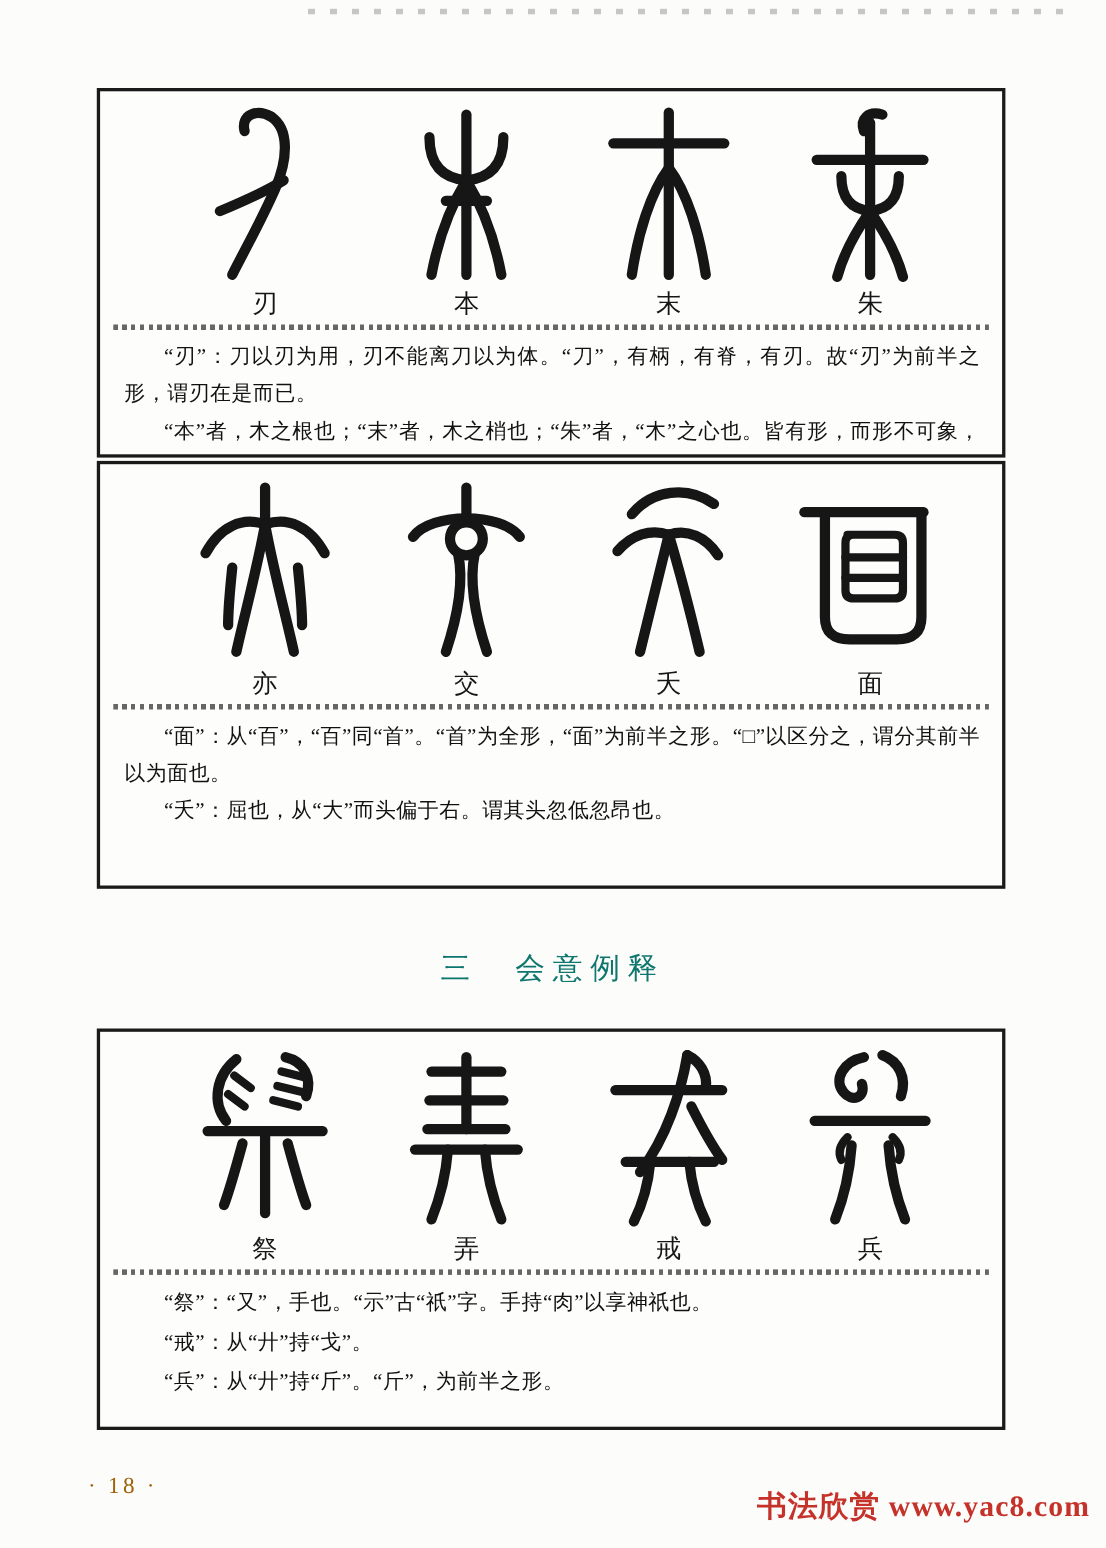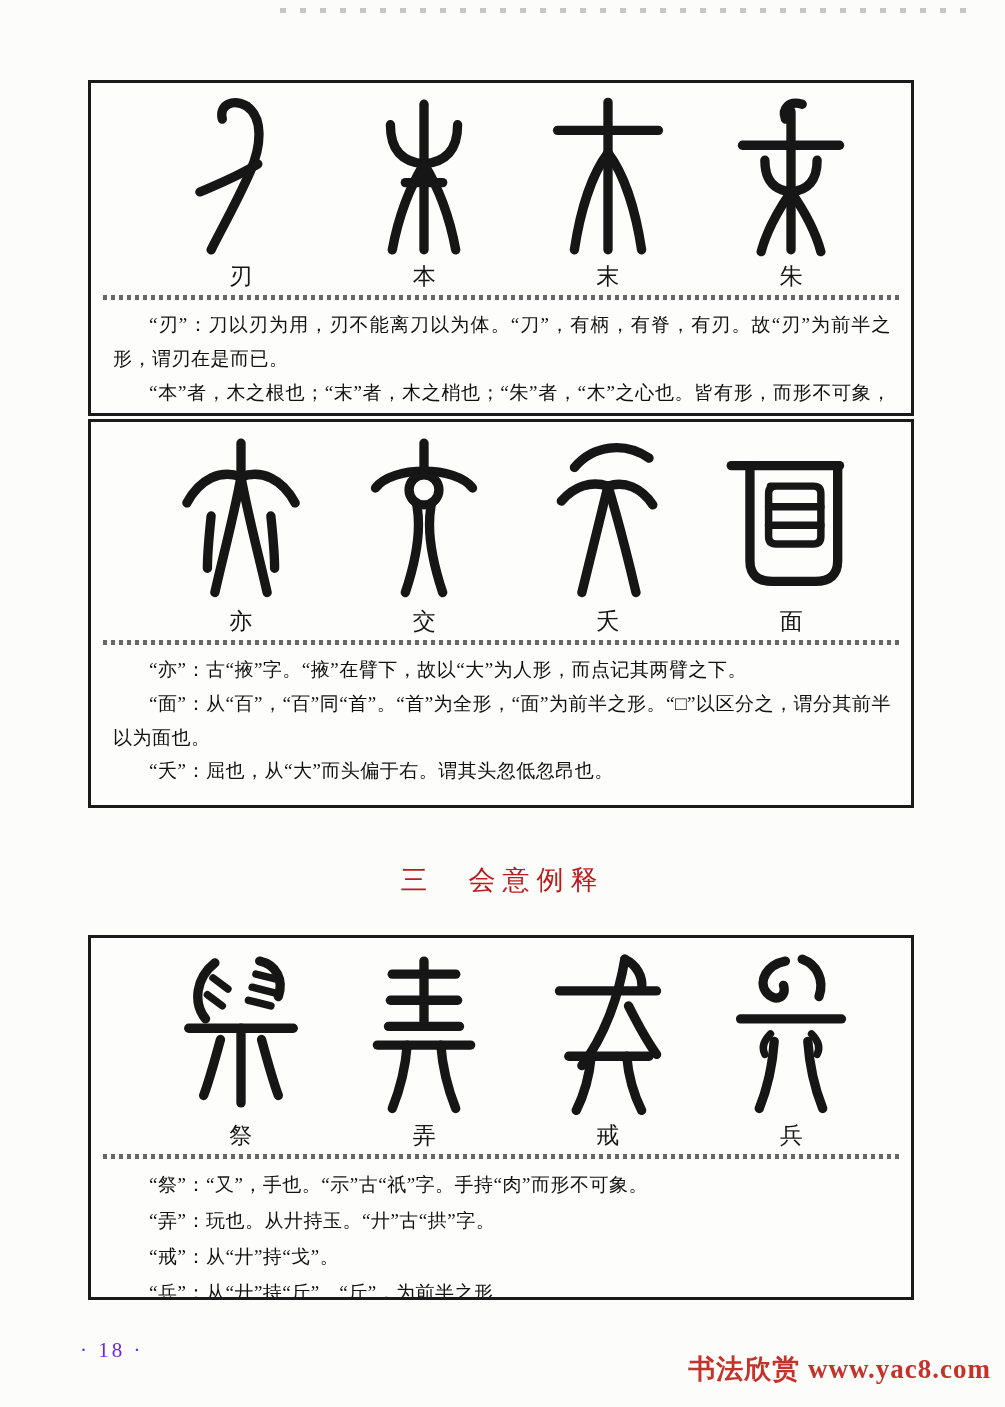--- a/index.html
+++ b/index.html
@@ -37,25 +37,25 @@
     opacity:.85;
   }
   .box-text {
     padding:2px 20px 0 22px; font-size:19px; line-height:1.78;
     text-align:justify; letter-spacing:.5px;
   }
   .box-text p { margin:0; text-indent:1.9em; }
   #box3 .box-text { line-height:1.9; }
   .section-heading {
     position:absolute; left:0; top:862px; width:100%;
-    text-align:center; font-size:27px; letter-spacing:7px; color:#b91c1c;
+    text-align:center; font-size:27px; letter-spacing:7px; color:#0f766e;
   }
   .page-number {
     position:absolute; left:80px; top:1338px;
-    font-size:21px; letter-spacing:3px; color:#6d28d9;
+    font-size:21px; letter-spacing:3px; color:#a16207;
   }
   .watermark {
     position:absolute; right:14px; bottom:20px;
     font-size:27px; color:#c5322a; letter-spacing:1px; font-weight:bold;
   }
 </style>
 </head>
 <body>
 
 <div class="page">
@@ -168,21 +168,20 @@
             <path class="seal-thin" d="M58 58 H104 Q112 58 112 66 V112 Q112 120 104 120 H64 Q56 120 56 112 V66 Q56 58 64 58 Z"></path>
             <path class="seal-thin" d="M56 80 H112"></path>
             <path class="seal-thin" d="M56 100 H112"></path>
           </g>
         </svg>
         <div class="glyph-label">面</div>
       </div>
     </div>
     <div class="hatch"></div>
     <div class="box-text">
-      <p>“亦”：古“掖”字。“掖”在臂下，故以“大”为人形，而点记其两臂之下。</p>
       <p>“面”：从“百”，“百”同“首”。“首”为全形，“面”为前半之形。“□”以区分之，谓分其前半以为面也。</p>
       <p>“夭”：屈也，从“大”而头偏于右。谓其头忽低忽昂也。</p>
     </div>
   </div>
 
   <div class="section-heading">三　会意例释</div>
 
   <div class="figure-box" id="box3">
     <div class="glyph-row">
       <div class="glyph-col">
@@ -241,22 +240,21 @@
             <path class="seal-thin" d="M102 92 C108 98 112 106 108 114"></path>
             <path d="M62 100 C60 128 54 152 46 172"></path>
             <path d="M98 100 C100 128 106 152 114 172"></path>
           </g>
         </svg>
         <div class="glyph-label">兵</div>
       </div>
     </div>
     <div class="hatch"></div>
     <div class="box-text">
-      <p>“祭”：“又”，手也。“示”古“祇”字。手持“肉”而形不可象。</p>
-      <p>“弄”：玩也。从廾持玉。“廾”古“拱”字。</p>
+      <p>“祭”：“又”，手也。“示”古“祇”字。手持“肉”以享神祇也。</p>
       <p>“戒”：从“廾”持“戈”。</p>
       <p>“兵”：从“廾”持“斤”。“斤”，为前半之形。</p>
     </div>
   </div>
 
   <div class="page-number">· 18 ·</div>
   <div class="watermark">书法欣赏 www.yac8.com</div>
 
 </div>
 

